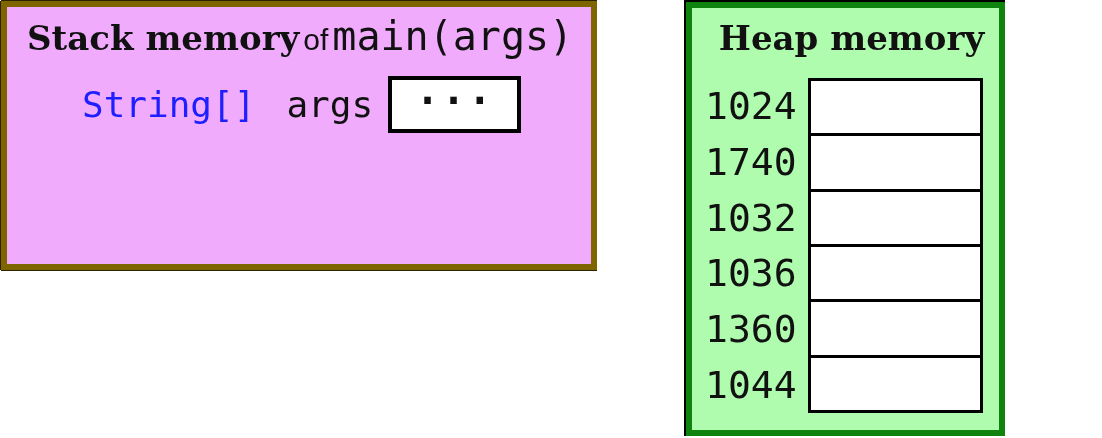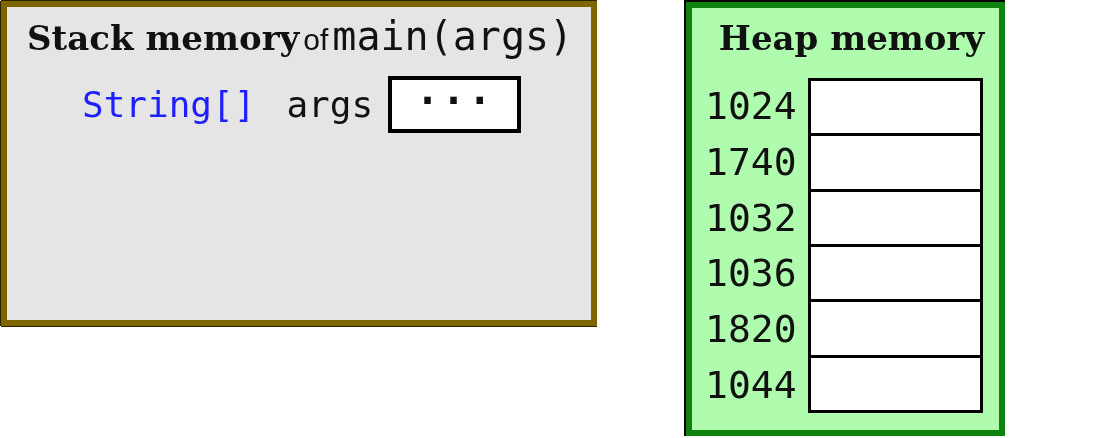--- a/index.html
+++ b/index.html
@@ -11,22 +11,22 @@
     background: #ffffff;
     overflow: hidden;
     font-family: "DejaVu Serif", serif;
     color: #111111;
   }
 
   
   .stack-box {
     position: absolute;
     left: 1px; top: 1px;
-    width: 596px; height: 325px;
-    background: #e5e5e5;
+    width: 596px; height: 269px;
+    background: #f0abfc;
     border: 6px solid #7E6500;
     box-shadow: -1px 0 0 #2a2200, 0 1px 0 #2a2200, 0 -1px 0 #2a2200;
   }
   .stack-title {
     position: absolute;
     left: 20px; top: 6px;
     height: 52px;
     display: flex;
     align-items: baseline;
     white-space: nowrap;
@@ -144,21 +144,21 @@
     </div>
   </div>
 
   <div class="heap-box">
     <div class="heap-title">Heap memory</div>
     <div class="heap-labels">
         <div class="heap-label">1024</div>
         <div class="heap-label">1740</div>
         <div class="heap-label">1032</div>
         <div class="heap-label">1036</div>
-        <div class="heap-label">1820</div>
+        <div class="heap-label">1360</div>
         <div class="heap-label">1044</div>
       </div>
     <div class="heap-cells">
         <div class="heap-cell"></div>
         <div class="heap-cell"></div>
         <div class="heap-cell"></div>
         <div class="heap-cell"></div>
         <div class="heap-cell"></div>
         <div class="heap-cell"></div>
       </div>

